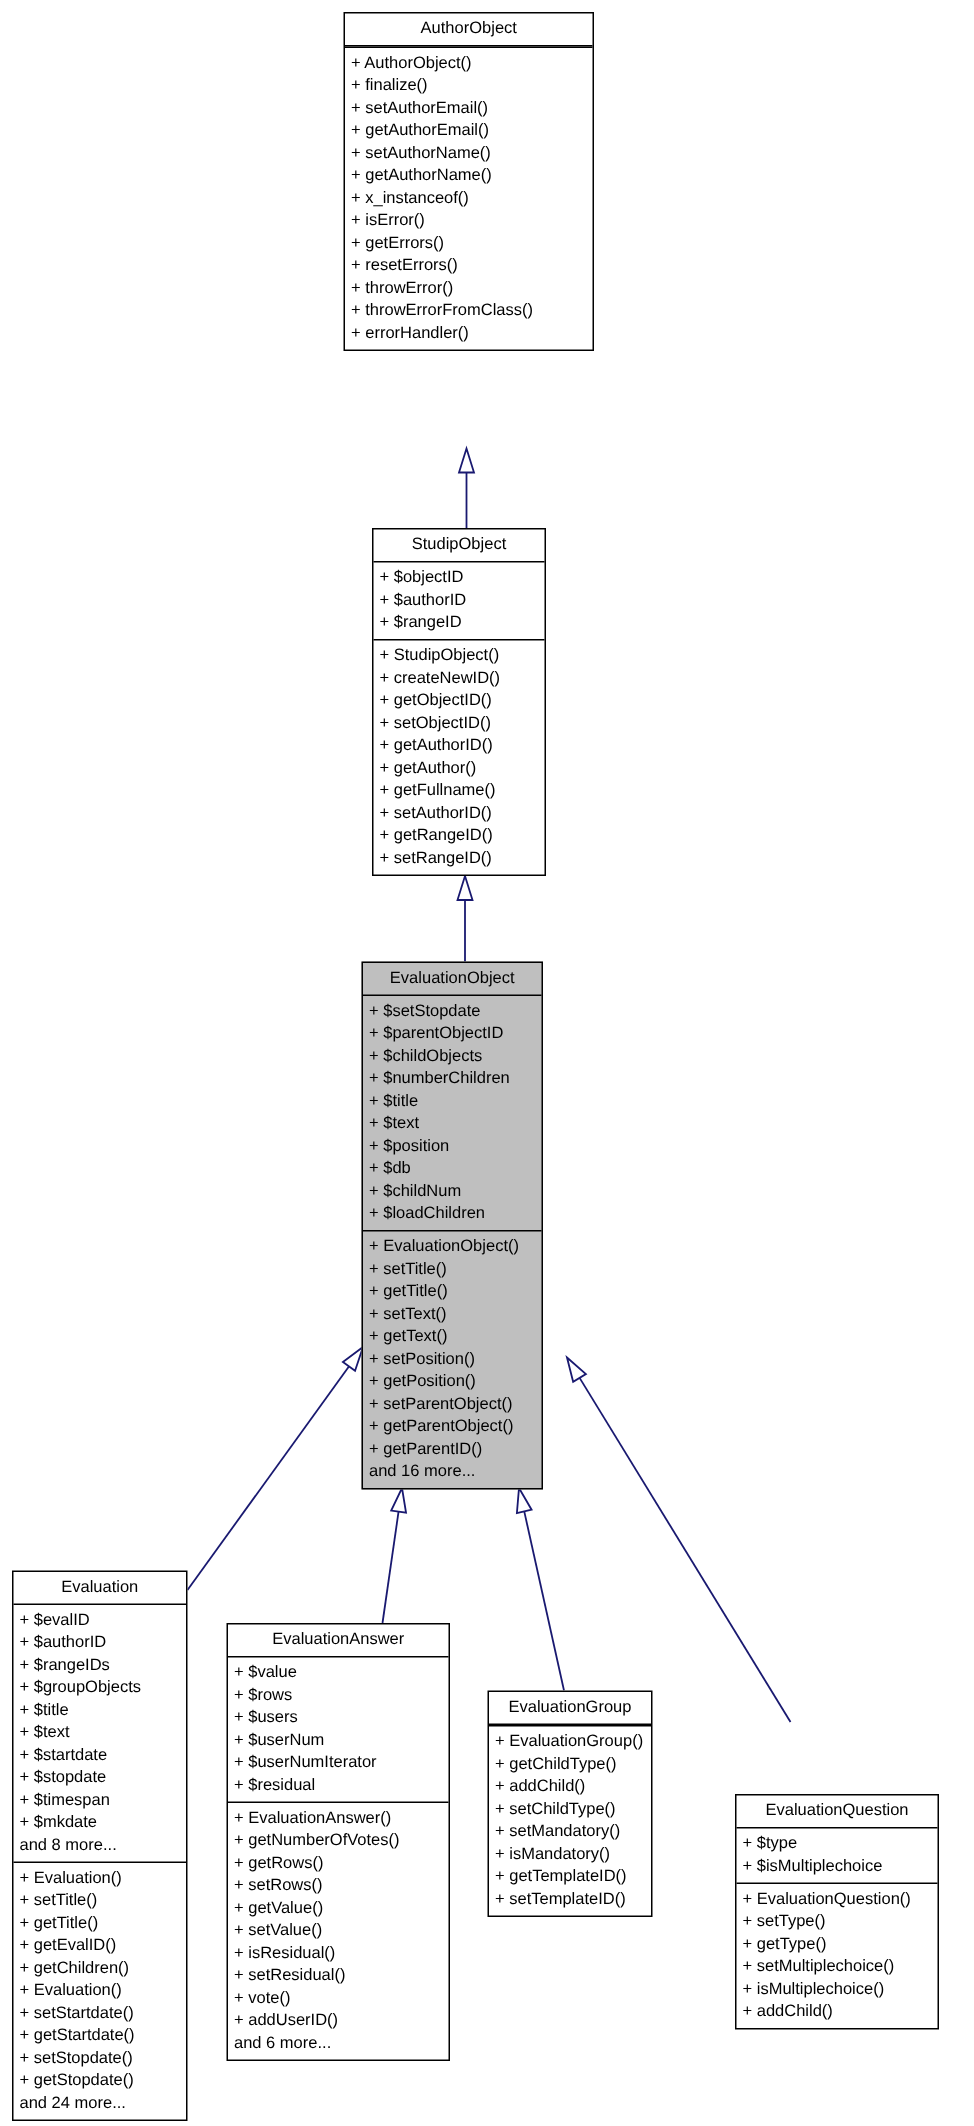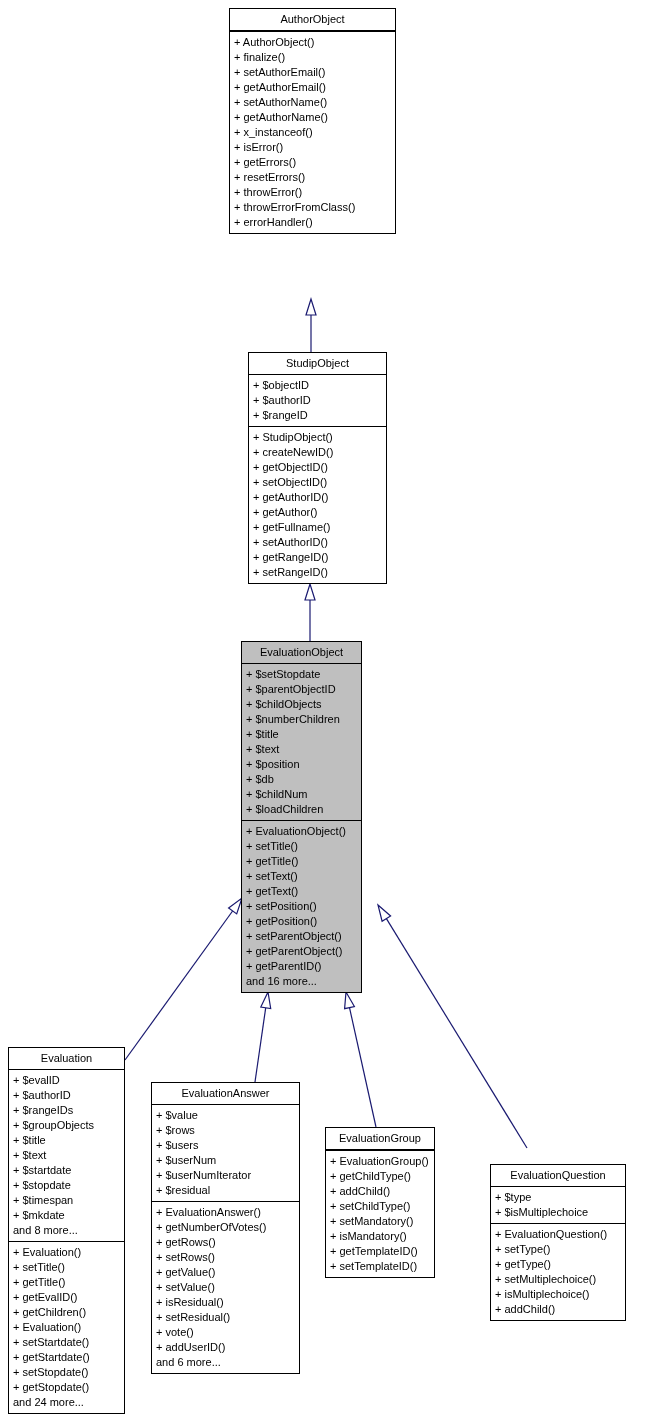--- a/index.html
+++ b/index.html
@@ -55,21 +55,21 @@
         <div class="row">+ x_instanceof()</div>
         <div class="row">+ isError()</div>
         <div class="row">+ getErrors()</div>
         <div class="row">+ resetErrors()</div>
         <div class="row">+ throwError()</div>
         <div class="row">+ throwErrorFromClass()</div>
         <div class="row">+ errorHandler()</div>
       </div>
   </div>
 
-  <div class="uml" style="left:248px;top:352px;width:139px">
+  <div class="uml" style="left:248px;top:352px;width:116px">
     <div class="t">StudipObject</div>
     <div class="sec">
         <div class="row">+ $objectID</div>
         <div class="row">+ $authorID</div>
         <div class="row">+ $rangeID</div>
       </div>
     <div class="sec m">
         <div class="row">+ StudipObject()</div>
         <div class="row">+ createNewID()</div>
         <div class="row">+ getObjectID()</div>
@@ -174,21 +174,21 @@
         <div class="row">+ getChildType()</div>
         <div class="row">+ addChild()</div>
         <div class="row">+ setChildType()</div>
         <div class="row">+ setMandatory()</div>
         <div class="row">+ isMandatory()</div>
         <div class="row">+ getTemplateID()</div>
         <div class="row">+ setTemplateID()</div>
       </div>
   </div>
 
-  <div class="uml" style="left:490px;top:1164px;width:136px">
+  <div class="uml" style="left:490px;top:1196px;width:136px">
     <div class="t">EvaluationQuestion</div>
     <div class="sec">
         <div class="row">+ $type</div>
         <div class="row">+ $isMultiplechoice</div>
       </div>
     <div class="sec m">
         <div class="row">+ EvaluationQuestion()</div>
         <div class="row">+ setType()</div>
         <div class="row">+ getType()</div>
         <div class="row">+ setMultiplechoice()</div>

